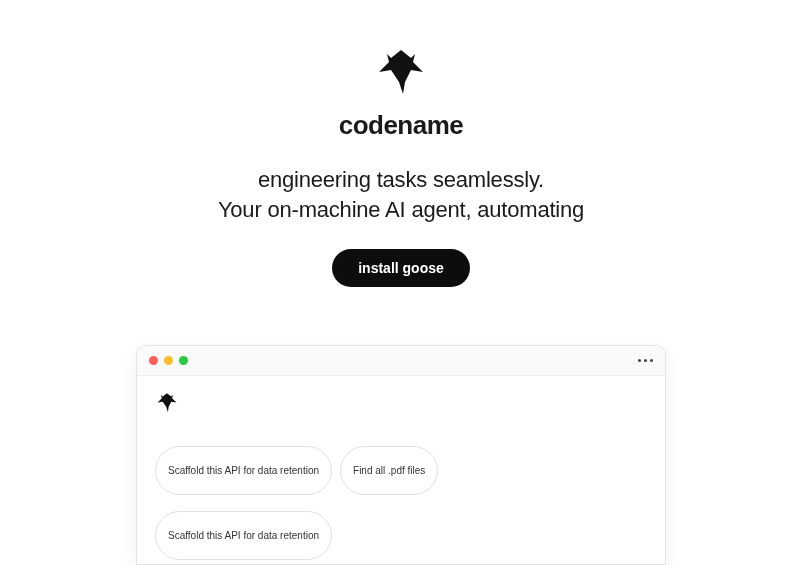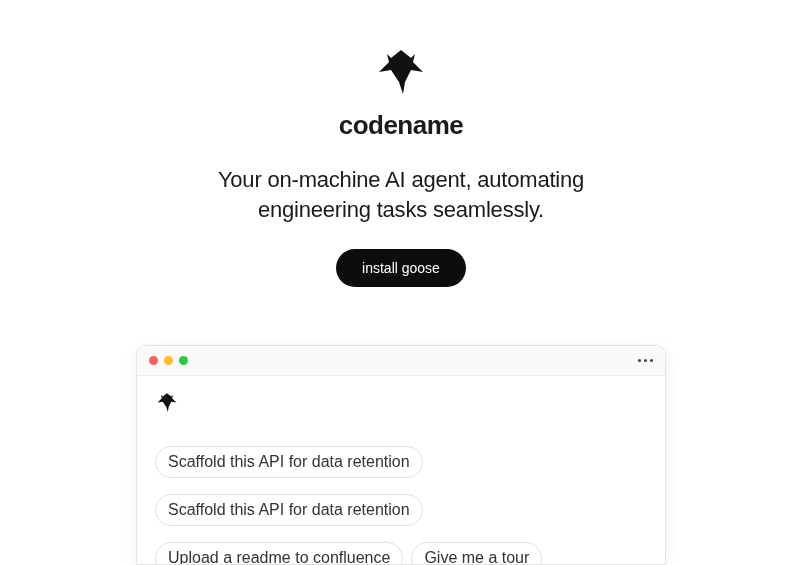--- a/index.html
+++ b/index.html
@@ -3,56 +3,56 @@
 <meta charset="utf-8">
 <style>
   * { box-sizing: border-box; margin: 0; padding: 0; }
   html, body { width: 802px; height: 565px; background: #ffffff; font-family: -apple-system, BlinkMacSystemFont, "Segoe UI", Helvetica, Arial, sans-serif; overflow: hidden; }
   .page { width: 100%; height: 100%; display: flex; flex-direction: column; align-items: center; }
   .hero { display: flex; flex-direction: column; align-items: center; margin-top: 48px; }
   .logo-wrap { display: flex; flex-direction: column; align-items: center; }
   .brand { margin-top: 10px; text-align: left; }
   .brand-line { font-size: 26px; font-weight: 600; color: #1a1a1a; line-height: 1.05; letter-spacing: -0.5px; }
   .tagline { margin-top: 26px; text-align: center; font-size: 22px; color: #1a1a1a; line-height: 1.35; font-weight: 400; letter-spacing: -0.2px; }
-  .cta { margin-top: 24px; background: #0d0d0d; color: #ffffff; border: none; border-radius: 999px; padding: 11px 26px; font-size: 14px; font-weight: 400; cursor: pointer; }
+  .cta { margin-top: 24px; background: #0d0d0d; color: #ffffff; border: none; border-radius: 999px; padding: 11px 26px; font-size: 14px; font-weight: 700; cursor: pointer; }
   .window { margin-top: 58px; width: 530px; background: #ffffff; border: 1px solid #e4e4e4; border-radius: 10px 10px 0 0; box-shadow: 0 4px 18px rgba(0,0,0,0.06); overflow: hidden; }
   .titlebar { height: 30px; display: flex; align-items: center; justify-content: space-between; padding: 0 12px; border-bottom: 1px solid #eeeeee; background: #fafafa; }
   .traffic { display: flex; gap: 6px; }
   .dot { width: 9px; height: 9px; border-radius: 50%; }
   .dot.red { background: #ff5f57; }
   .dot.yellow { background: #febc2e; }
   .dot.green { background: #28c840; }
   .menu-dots { display: flex; gap: 3px; }
   .mdot { width: 3px; height: 3px; border-radius: 50%; background: #444; }
   .window-body { padding: 16px 18px 0 18px; }
   .window-logo { margin-bottom: 28px; }
   .chips { display: flex; flex-wrap: wrap; gap: 8px; }
-  .chip { border: 1px solid #e0e0e0; background: #ffffff; color: #333; border-radius: 999px; padding: 6px 12px; font-size: 16px; cursor: pointer; white-space: nowrap; }
+  .chip { border: 1px solid #e0e0e0; background: #ffffff; color: #333; border-radius: 999px; padding: 18px 12px; font-size: 10px; cursor: pointer; white-space: nowrap; }
   .chip.primary { background: #0d0d0d; color: #ffffff; border-color: #0d0d0d; }
   .row-break { flex-basis: 100%; height: 0; }
 </style>
 </head>
 <body>
 
 <div class="page">
 
   <div class="hero">
     <div class="logo-wrap">
       <span>
         <svg width="56" height="50" viewBox="0 0 56 50">
           <path d="M28 2 L38 10 L42 6 L40 14 L50 24 L38 22 L32 34 L30 46 L26 34 L18 22 L6 24 L16 14 L14 6 L18 10 Z" fill="#111"></path>
         </svg>
       </span>
       <div class="brand">
         <div class="brand-line">codename</div>
       </div>
     </div>
     <div class="tagline">
+      <div>engineering tasks seamlessly.</div>
       <div>Your on-machine AI agent, automating</div>
-      <div>engineering tasks seamlessly.</div>
     </div>
     <button class="cta">install goose</button>
   </div>
 
   <div class="window">
     <div class="titlebar">
       <div class="traffic">
         <span class="dot red"></span>
         <span class="dot yellow"></span>
         <span class="dot green"></span>
@@ -64,20 +64,21 @@
       </div>
     </div>
     <div class="window-body">
       <div class="window-logo">
         <svg width="24" height="22" viewBox="0 0 56 50">
           <path d="M28 2 L38 10 L42 6 L40 14 L50 24 L38 22 L32 34 L30 46 L26 34 L18 22 L6 24 L16 14 L14 6 L18 10 Z" fill="#111"></path>
         </svg>
       </div>
       <div class="chips">
         <button class="chip">Scaffold this API for data retention</button>
+        <button class="chip">Find all .pdf files</button>
         <span class="row-break"></span>
         <button class="chip">Scaffold this API for data retention</button>
         <span class="row-break"></span>
         <button class="chip">Upload a readme to confluence</button>
         <button class="chip">Give me a tour</button>
         <button class="chip primary">What can goose do?</button>
       </div>
     </div>
   </div>
 

